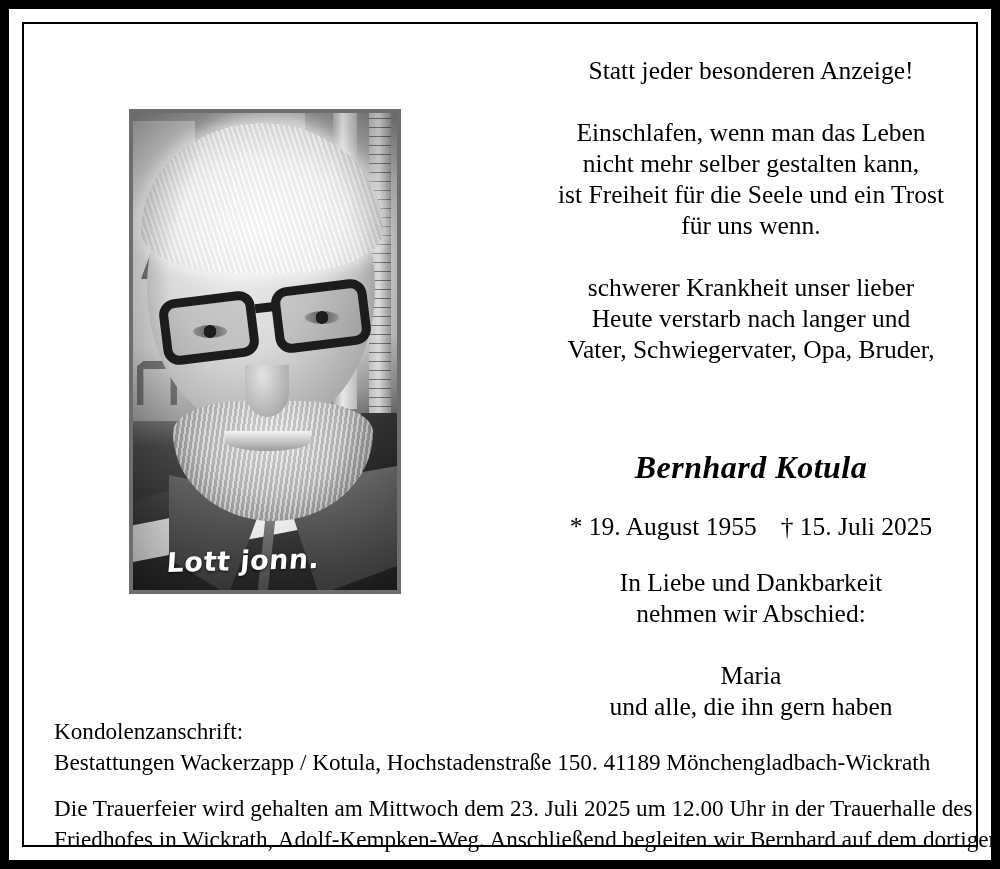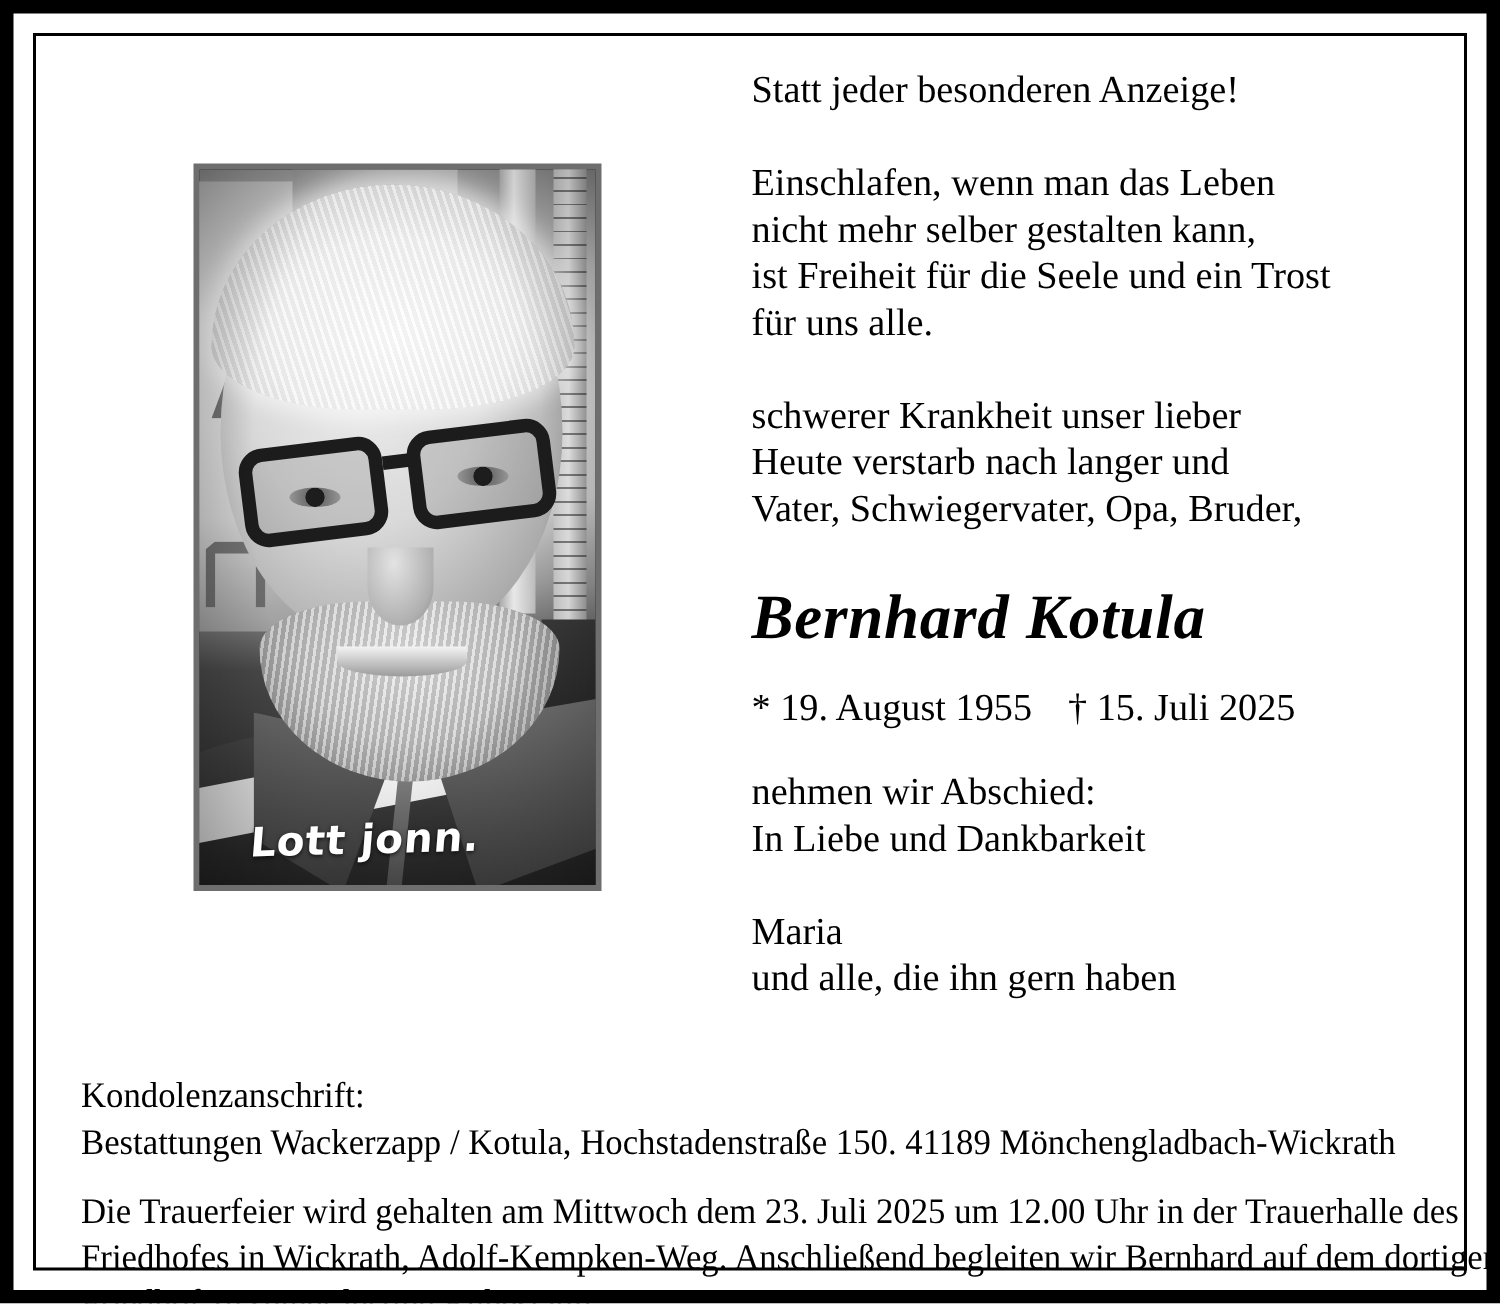--- a/index.html
+++ b/index.html
@@ -219,40 +219,42 @@
     letter-spacing: .5px;
     transform: skewX(-6deg) rotate(-1.5deg);
     text-shadow: 0 1px 3px rgba(0,0,0,.75);
     white-space: nowrap;
   }
 
   
   .col-right {
     position: absolute;
     left: 462px;
-    top: 5px;
+    top: 16px;
     width: 500px;
+    text-align: center;
   }
   .blk { margin: 0 0 0 0; }
   .ln {
     font-size: 25.5px;
     line-height: 31px;
     white-space: nowrap;
   }
   .gap-lg { height: 31px; }
   .gap-md { height: 23px; }
   .gap-sm { height: 16px; }
 
   .name {
-    font-size: 42px;
+    font-size: 32px;
     font-weight: bold;
     font-style: italic;
     line-height: 54px;
     white-space: nowrap;
     letter-spacing: .5px;
+    margin-top: 44px;
   }
   .dates {
     position: relative;
     font-size: 25.5px;
     line-height: 34px;
     white-space: nowrap;
   }
   .dates .death { margin-left: 24px; }
 
   
@@ -318,21 +320,21 @@
           <div class="blk">
             <div class="ln">Statt jeder besonderen Anzeige!</div>
           </div>
 
           <div class="gap-lg"></div>
 
           <div class="blk">
             <div class="ln">Einschlafen, wenn man das Leben</div>
             <div class="ln">nicht mehr selber gestalten kann,</div>
             <div class="ln">ist Freiheit für die Seele und ein Trost</div>
-            <div class="ln">für uns alle.</div>
+            <div class="ln">für uns wenn.</div>
           </div>
 
           <div class="gap-lg"></div>
 
           <div class="blk">
             <div class="ln">schwerer Krankheit unser lieber</div>
             <div class="ln">Heute verstarb nach langer und</div>
             <div class="ln">Vater, Schwiegervater, Opa, Bruder,</div>
           </div>
 
@@ -342,22 +344,22 @@
 
           <div class="gap-sm"></div>
 
           <div class="dates">
             <span>* 19. August 1955</span><span class="death">† 15. Juli 2025</span>
           </div>
 
           <div class="gap-md"></div>
 
           <div class="blk">
+            <div class="ln">In Liebe und Dankbarkeit</div>
             <div class="ln">nehmen wir Abschied:</div>
-            <div class="ln">In Liebe und Dankbarkeit</div>
           </div>
 
           <div class="gap-lg"></div>
 
           <div class="blk">
             <div class="ln">Maria</div>
             <div class="ln">und alle, die ihn gern haben</div>
           </div>
         </div>
 

